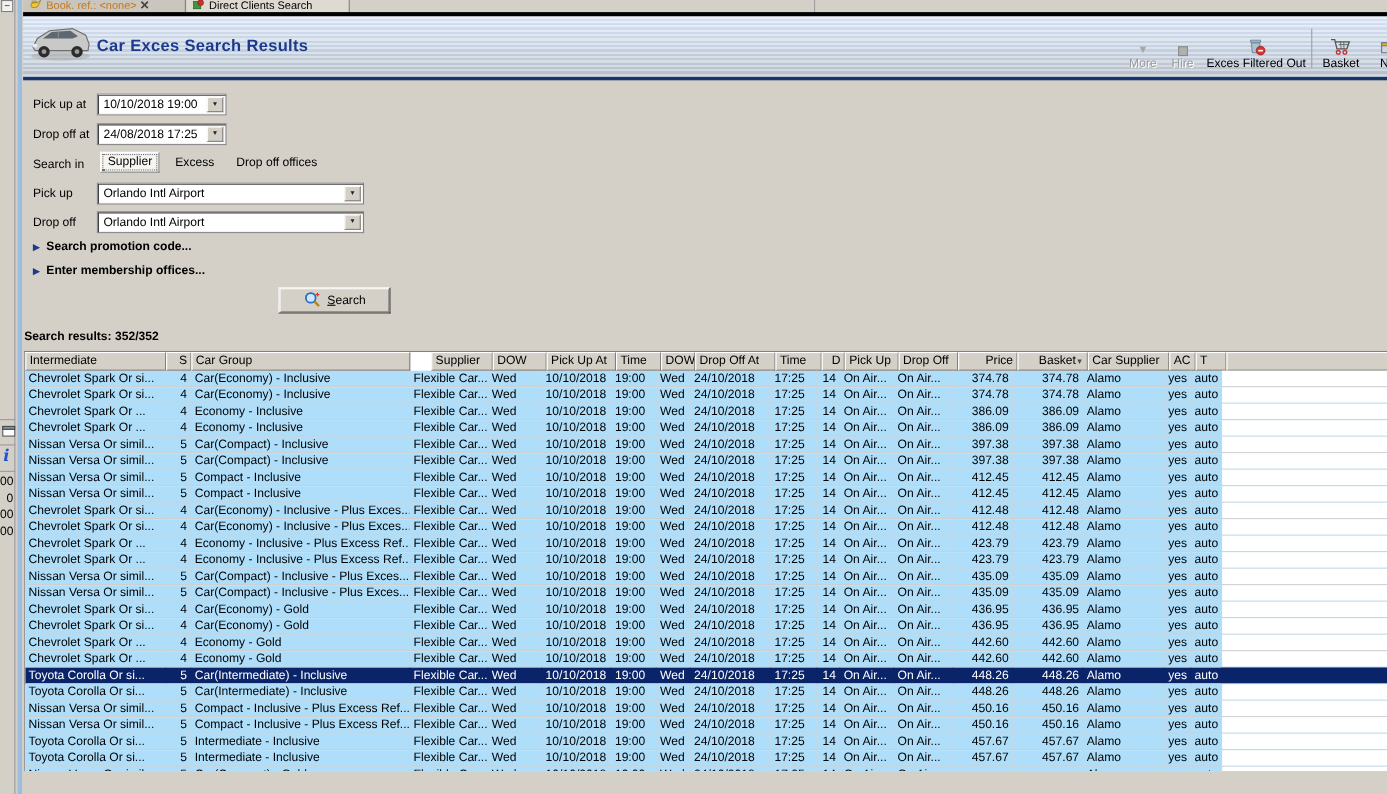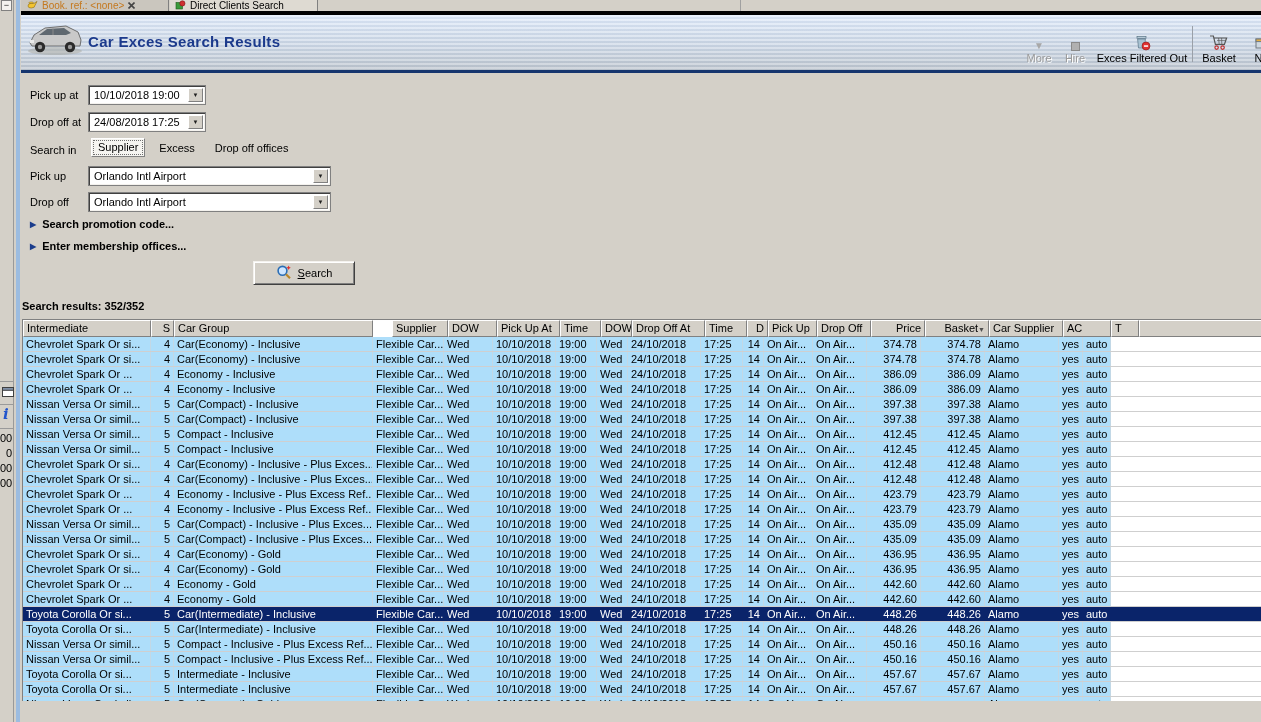--- a/index.html
+++ b/index.html
@@ -251,21 +251,21 @@
         <div class="hcell" style="width: 41px;">Time</div>
         <div class="hcell" style="width: 31px;">DOW</div>
         <div class="hcell" style="width: 73px;">Drop Off At</div>
         <div class="hcell" style="width: 42px;">Time</div>
         <div class="hcell num" style="width: 21px;">D</div>
         <div class="hcell" style="width: 49px;">Pick Up</div>
         <div class="hcell" style="width: 54px;">Drop Off</div>
         <div class="hcell num" style="width: 54px;">Price</div>
         <div class="hcell num" style="width: 64px;">Basket<span class="sort">▼</span></div>
         <div class="hcell" style="width: 74px;">Car Supplier</div>
-        <div class="hcell" style="width: 48px;">AC</div>
+        <div class="hcell" style="width: 24px;">AC</div>
         <div class="hcell" style="width: 28px;">T</div>
         <div class="hcell" style="width: 151px;"></div>
       </div>
     <div>
         <div class="t-row">
           <div class="cell" style="width: 128px;">Chevrolet Spark Or si...</div>
           <div class="cell num" style="width: 23px;">4</div>
           <div class="cell" style="width: 199px;">Car(Economy) - Inclusive</div>
           <div class="cell" style="width: 71px;">Flexible Car...</div>
           <div class="cell" style="width: 49px;">Wed</div>

